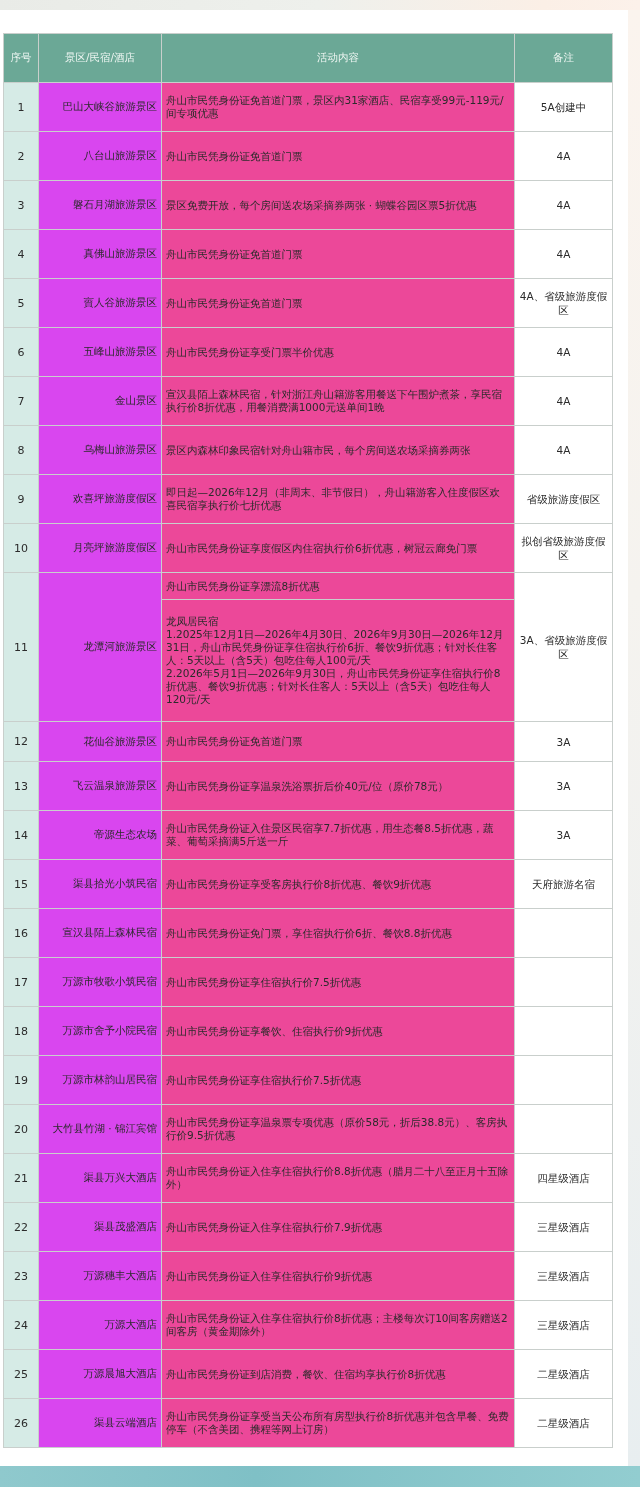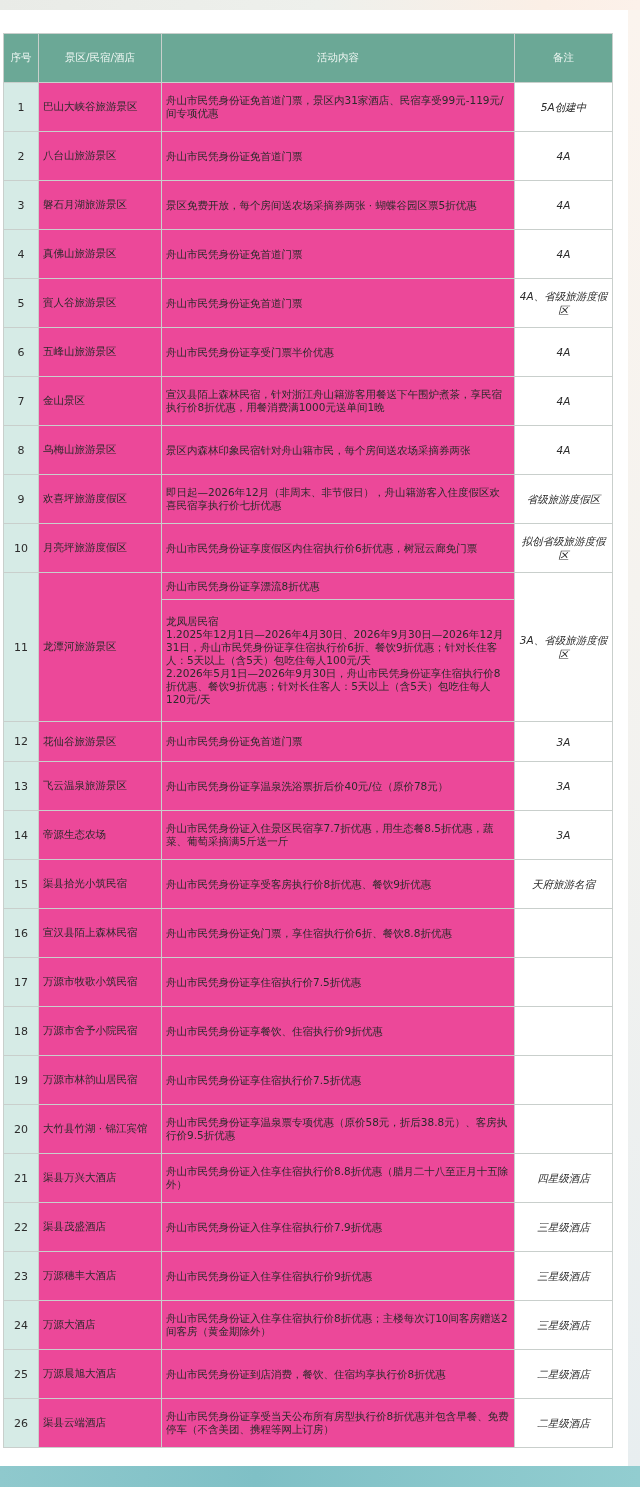--- a/index.html
+++ b/index.html
@@ -41,23 +41,23 @@
   }
   table.promo thead th {
     background: #6ba896;
     color: #eef6f2;
     font-weight: normal;
     height: 48px;
     font-size: 10.5px;
     text-align: center;
   }
   td.no { text-align: center; background: #d6ebe6; font-size: 11px; }
-  td.name { text-align: left; background: #ec4899; }
+  td.name { text-align: right; background: #d946ef; }
   td.content { text-align: left; line-height: 13px; background: #ec4899; }
-  td.note { text-align: center; line-height: 14px; background: #fff; font-style: italic; }
+  td.note { text-align: center; line-height: 14px; background: #fff; }
   tr.r49 td { height: 48px; }
   tr.r40 td { height: 39px; }
   tr.sub1 td.content { height: 26px; margin-top: 24px; }
   tr.sub2 td.content { height: 121px; white-space: pre-line; }
 </style>
 </head>
 <body>
 
 <div class="top-strip"></div>
 <div class="right-bg"></div>

